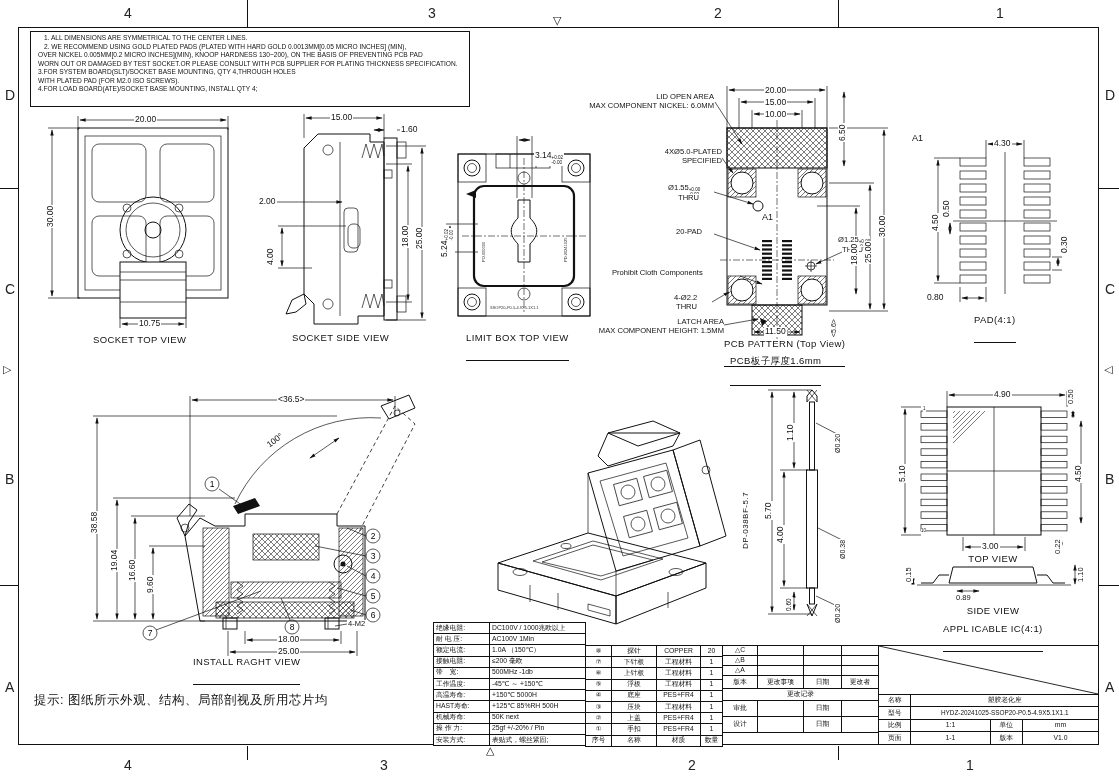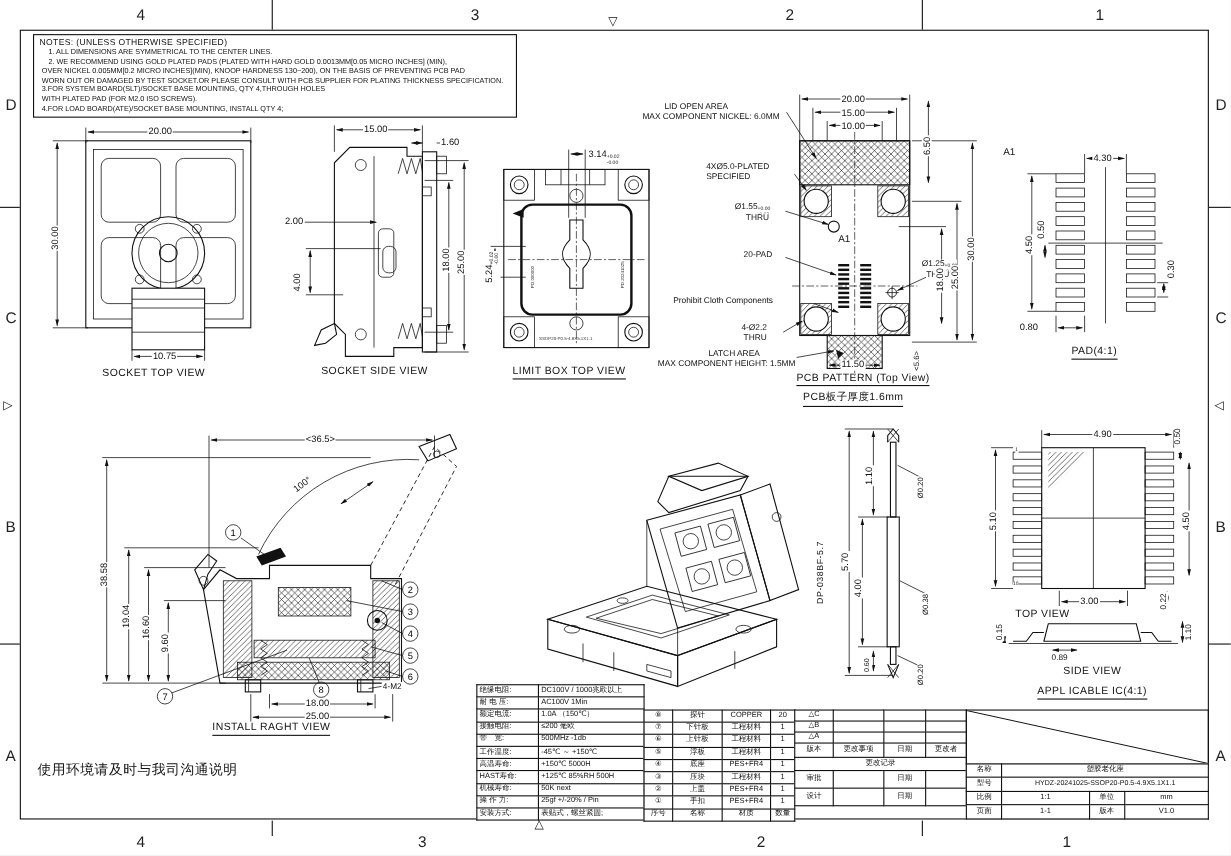--- a/index.html
+++ b/index.html
@@ -13,23 +13,23 @@
   .ln{stroke:#111;stroke-width:1;fill:none}
   .tn{stroke:#111;stroke-width:.7;fill:none}
   .dl{stroke:#111;stroke-width:.7;fill:none;marker-start:url(#arr);marker-end:url(#arr)}
   .ldr{stroke:#111;stroke-width:.7;fill:none;marker-end:url(#arr)}
   .dash{stroke:#111;stroke-width:.6;fill:none;stroke-dasharray:7 2 2 2}
   .dsh{stroke:#111;stroke-width:.8;fill:none;stroke-dasharray:4 3}
   .d{position:absolute;font-size:8.5px;line-height:1;background:#fff;padding:0 1px;white-space:nowrap;z-index:3}
   .dv{transform:rotate(-90deg);transform-origin:0 0}
   .tol{display:inline-flex;flex-direction:column;font-size:4.6px;line-height:1.05;vertical-align:-1px;text-align:left}
   .lbl{position:absolute;font-size:7.6px;line-height:1.1;white-space:nowrap;z-index:3;background:#fff}
-  .ra{text-align:left}
+  .ra{text-align:right}
   .cap{position:absolute;font-size:9.5px;letter-spacing:.4px;white-space:nowrap;z-index:3}
-  .cap.u{border-bottom:1px solid #111;padding-bottom:1px}
+  .cap.u{border-bottom:1px solid #111;padding-bottom:17px}
   .notes{position:absolute;left:30px;top:31px;width:440px;height:76px;border:1px solid #111;box-sizing:border-box;padding:2px 5px;font-size:6.6px;line-height:1.3}
   .notes .t{font-size:7.8px;letter-spacing:.3px}
   table{border-collapse:collapse;position:absolute;table-layout:fixed;background:#fff}
   td{border:1px solid #111;font-size:6.8px;padding:0 2px;white-space:nowrap;overflow:hidden;line-height:1}
   .spec td{height:10.2px}
   .bom td{height:10.2px;text-align:center;padding:0 1px}
   .rev td{text-align:center;padding:0 1px}
   .tb td{text-align:center}
   .cnnote{position:absolute;left:34px;top:690px;width:310px;font-size:12.5px;line-height:1.6;letter-spacing:.5px;z-index:2}
   .eng{position:absolute;font-size:4px;line-height:1;white-space:nowrap;color:#333;z-index:3}
@@ -77,21 +77,20 @@
 <span class="zl" style="left:5px;top:88px">D</span>
 <span class="zl" style="left:5px;top:282px">C</span>
 <span class="zl" style="left:5px;top:472px">B</span>
 <span class="zl" style="left:5px;top:680px">A</span>
 <span class="zl" style="left:1105px;top:88px">D</span>
 <span class="zl" style="left:1105px;top:282px">C</span>
 <span class="zl" style="left:1105px;top:472px">B</span>
 <span class="zl" style="left:1105px;top:680px">A</span>
 
 <div class="notes">
-  <div class="t">NOTES: (UNLESS OTHERWISE SPECIFIED)</div>
   <div style="padding-left:8px">1. ALL DIMENSIONS ARE SYMMETRICAL TO THE CENTER LINES.</div>
   <div style="padding-left:8px">2. WE RECOMMEND USING GOLD PLATED PADS (PLATED WITH HARD GOLD 0.0013MM[0.05 MICRO INCHES] (MIN),</div>
   <div style="padding-left:2px">OVER NICKEL 0.005MM[0.2 MICRO INCHES](MIN), KNOOP HARDNESS 130~200), ON THE BASIS OF PREVENTING PCB PAD</div>
   <div style="padding-left:2px">WORN OUT OR DAMAGED BY TEST SOCKET.OR PLEASE CONSULT WITH PCB SUPPLIER FOR PLATING THICKNESS SPECIFICATION.</div>
   <div style="padding-left:2px">3.FOR SYSTEM BOARD(SLT)/SOCKET BASE MOUNTING, QTY 4,THROUGH HOLES</div>
   <div style="padding-left:2px">WITH PLATED PAD (FOR M2.0 ISO SCREWS).</div>
   <div style="padding-left:2px">4.FOR LOAD BOARD(ATE)/SOCKET BASE MOUNTING, INSTALL QTY 4;</div>
 </div>
 
 <div class="view" style="left:38px;top:112px;width:215px;height:250px">
@@ -195,21 +194,21 @@
     <path class="ln" d="M80,72 v18 c-9,9 -9,17 0,26 v18 h12 v-18 c9,-9 9,-17 0,-26 v-18 z"></path>
     <circle class="tn" cx="86" cy="50" r="6"></circle>
         <circle class="tn" cx="86" cy="166" r="6"></circle>
     <line class="dash" x1="24" y1="108" x2="148" y2="108"></line>
     <line class="dash" x1="86" y1="30" x2="86" y2="184"></line>
     <polygon points="28,66 38,62 38,70" fill="#111"></polygon>
     <line class="dl" x1="12" y1="98" x2="12" y2="122"></line>
     <line class="tn" x1="8" y1="96" x2="40" y2="96"></line>
         <line class="tn" x1="8" y1="124" x2="40" y2="124"></line>
   </svg>
-  <span class="d" style="left:96px;top:8px"><span>3.14</span><span class="tol">
+  <span class="d" style="left:96px;top:23px"><span>3.14</span><span class="tol">
           <span>+0.02</span>
           <span>-0.00</span>
         </span></span>
   <span class="d dv" style="left:2px;top:130px"><span>5.24</span><span class="tol">
           <span>+0.02</span>
           <span>-0.00</span>
         </span></span>
   <span class="eng dv" style="left:44px;top:134px">PO.000000</span>
   <span class="eng dv" style="left:126px;top:134px">PD:20241025</span>
   <span class="eng" style="left:52px;top:178px">SSOP20-P0.5-4.9X5.1X1.1</span>
@@ -564,27 +563,27 @@
   <span class="lbl" style="left:28px;top:146px;font-size:4.5px">10</span>
   <span class="d" style="left:100px;top:7px">4.90</span>
   <span class="d dv" style="left:174px;top:22px;font-size:7.5px">0.50</span>
   <span class="d dv" style="left:5px;top:100px">5.10</span>
   <span class="d dv" style="left:181px;top:100px">4.50</span>
   <span class="d" style="left:88px;top:159px">3.00</span>
   <span class="d dv" style="left:161px;top:172px;font-size:7.5px">0.22</span>
   <span class="d dv" style="left:12px;top:200px;font-size:7.5px">0.15</span>
   <span class="d" style="left:62px;top:211px;font-size:7.5px">0.89</span>
   <span class="d dv" style="left:184px;top:200px;font-size:7.5px">1.10</span>
-  <div class="cap" style="left:30px;top:170px;width:140px;">TOP VIEW</div>
+  <div class="cap" style="left:30px;top:170px;width:140px;text-align:center">TOP VIEW</div>
   <div class="cap" style="left:30px;top:222px;width:140px;text-align:center">SIDE VIEW</div>
   <div class="cap u" style="left:50px;top:240px">APPL ICABLE IC(4:1)</div>
 </div>
 
 <div class="cnnote">
-  <div>使用环境请及时与我司沟通说明</div>
+  <div>提示: 图纸所示外观、结构、局部剖视及所用芯片均</div>
 </div>
 
 <table class="spec" style="left:433px;top:622px;width:152px;border:1.4px solid #111">
   <colgroup>
         <col style="width:56px">
         <col style="width:96px">
       </colgroup>
   <tbody>
         <tr>
           <td>绝缘电阻:</td>

